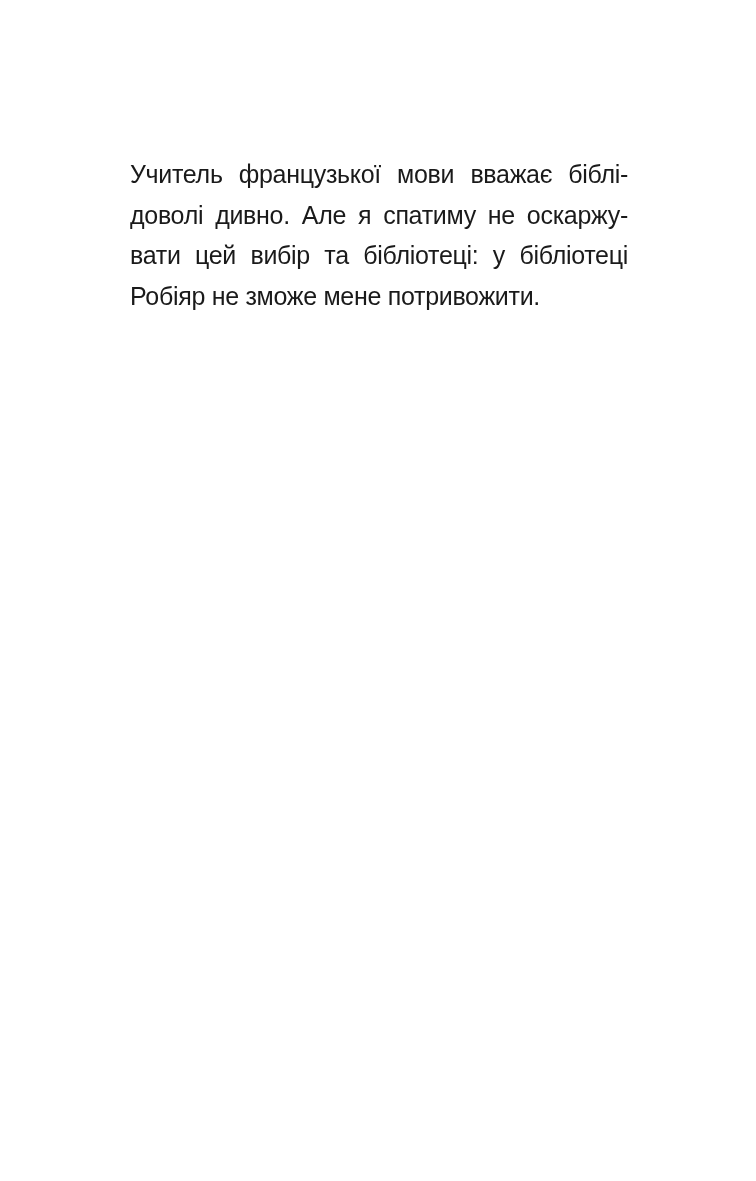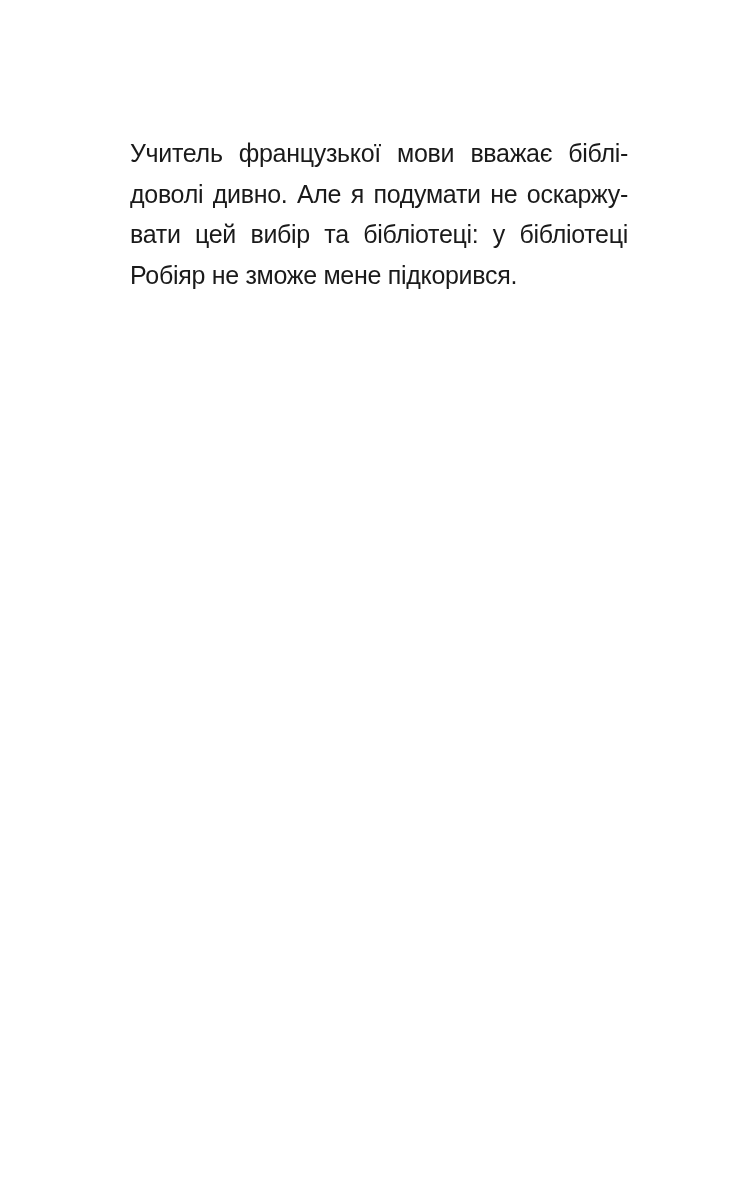--- a/index.html
+++ b/index.html
@@ -16,21 +16,21 @@
     .page {
       position: absolute;
       left: 0; top: 0;
       width: 756px;
       height: 1181px;
       background: #ffffff;
     }
     .text-block {
       position: absolute;
       left: 130px;
-      top: 133px;
+      top: 154px;
       width: 498px;
       font-family: "Liberation Sans", sans-serif;
       font-size: 25px;
       color: #1a1a1a;
       line-height: 40.5px;
       letter-spacing: -0.3px;
     }
     .line {
       display: block;
       white-space: nowrap;
@@ -41,17 +41,17 @@
     .line.last {
       text-align-last: left;
     }
   </style>
 </head>
 <body>
 
 <div class="page">
   <div class="text-block">
     <span class="line">Учитель французької мови вважає біблі-</span>
-    <span class="line">доволі дивно. Але я подумати не оскаржу-</span>
+    <span class="line">доволі дивно. Але я спатиму не оскаржу-</span>
     <span class="line">вати цей вибір та бібліотеці: у бібліотеці</span>
-    <span class="line last">Робіяр не зможе мене підкорився.</span>
+    <span class="line last">Робіяр не зможе мене потривожити.</span>
   </div>
 </div>
 
 </body></html>

